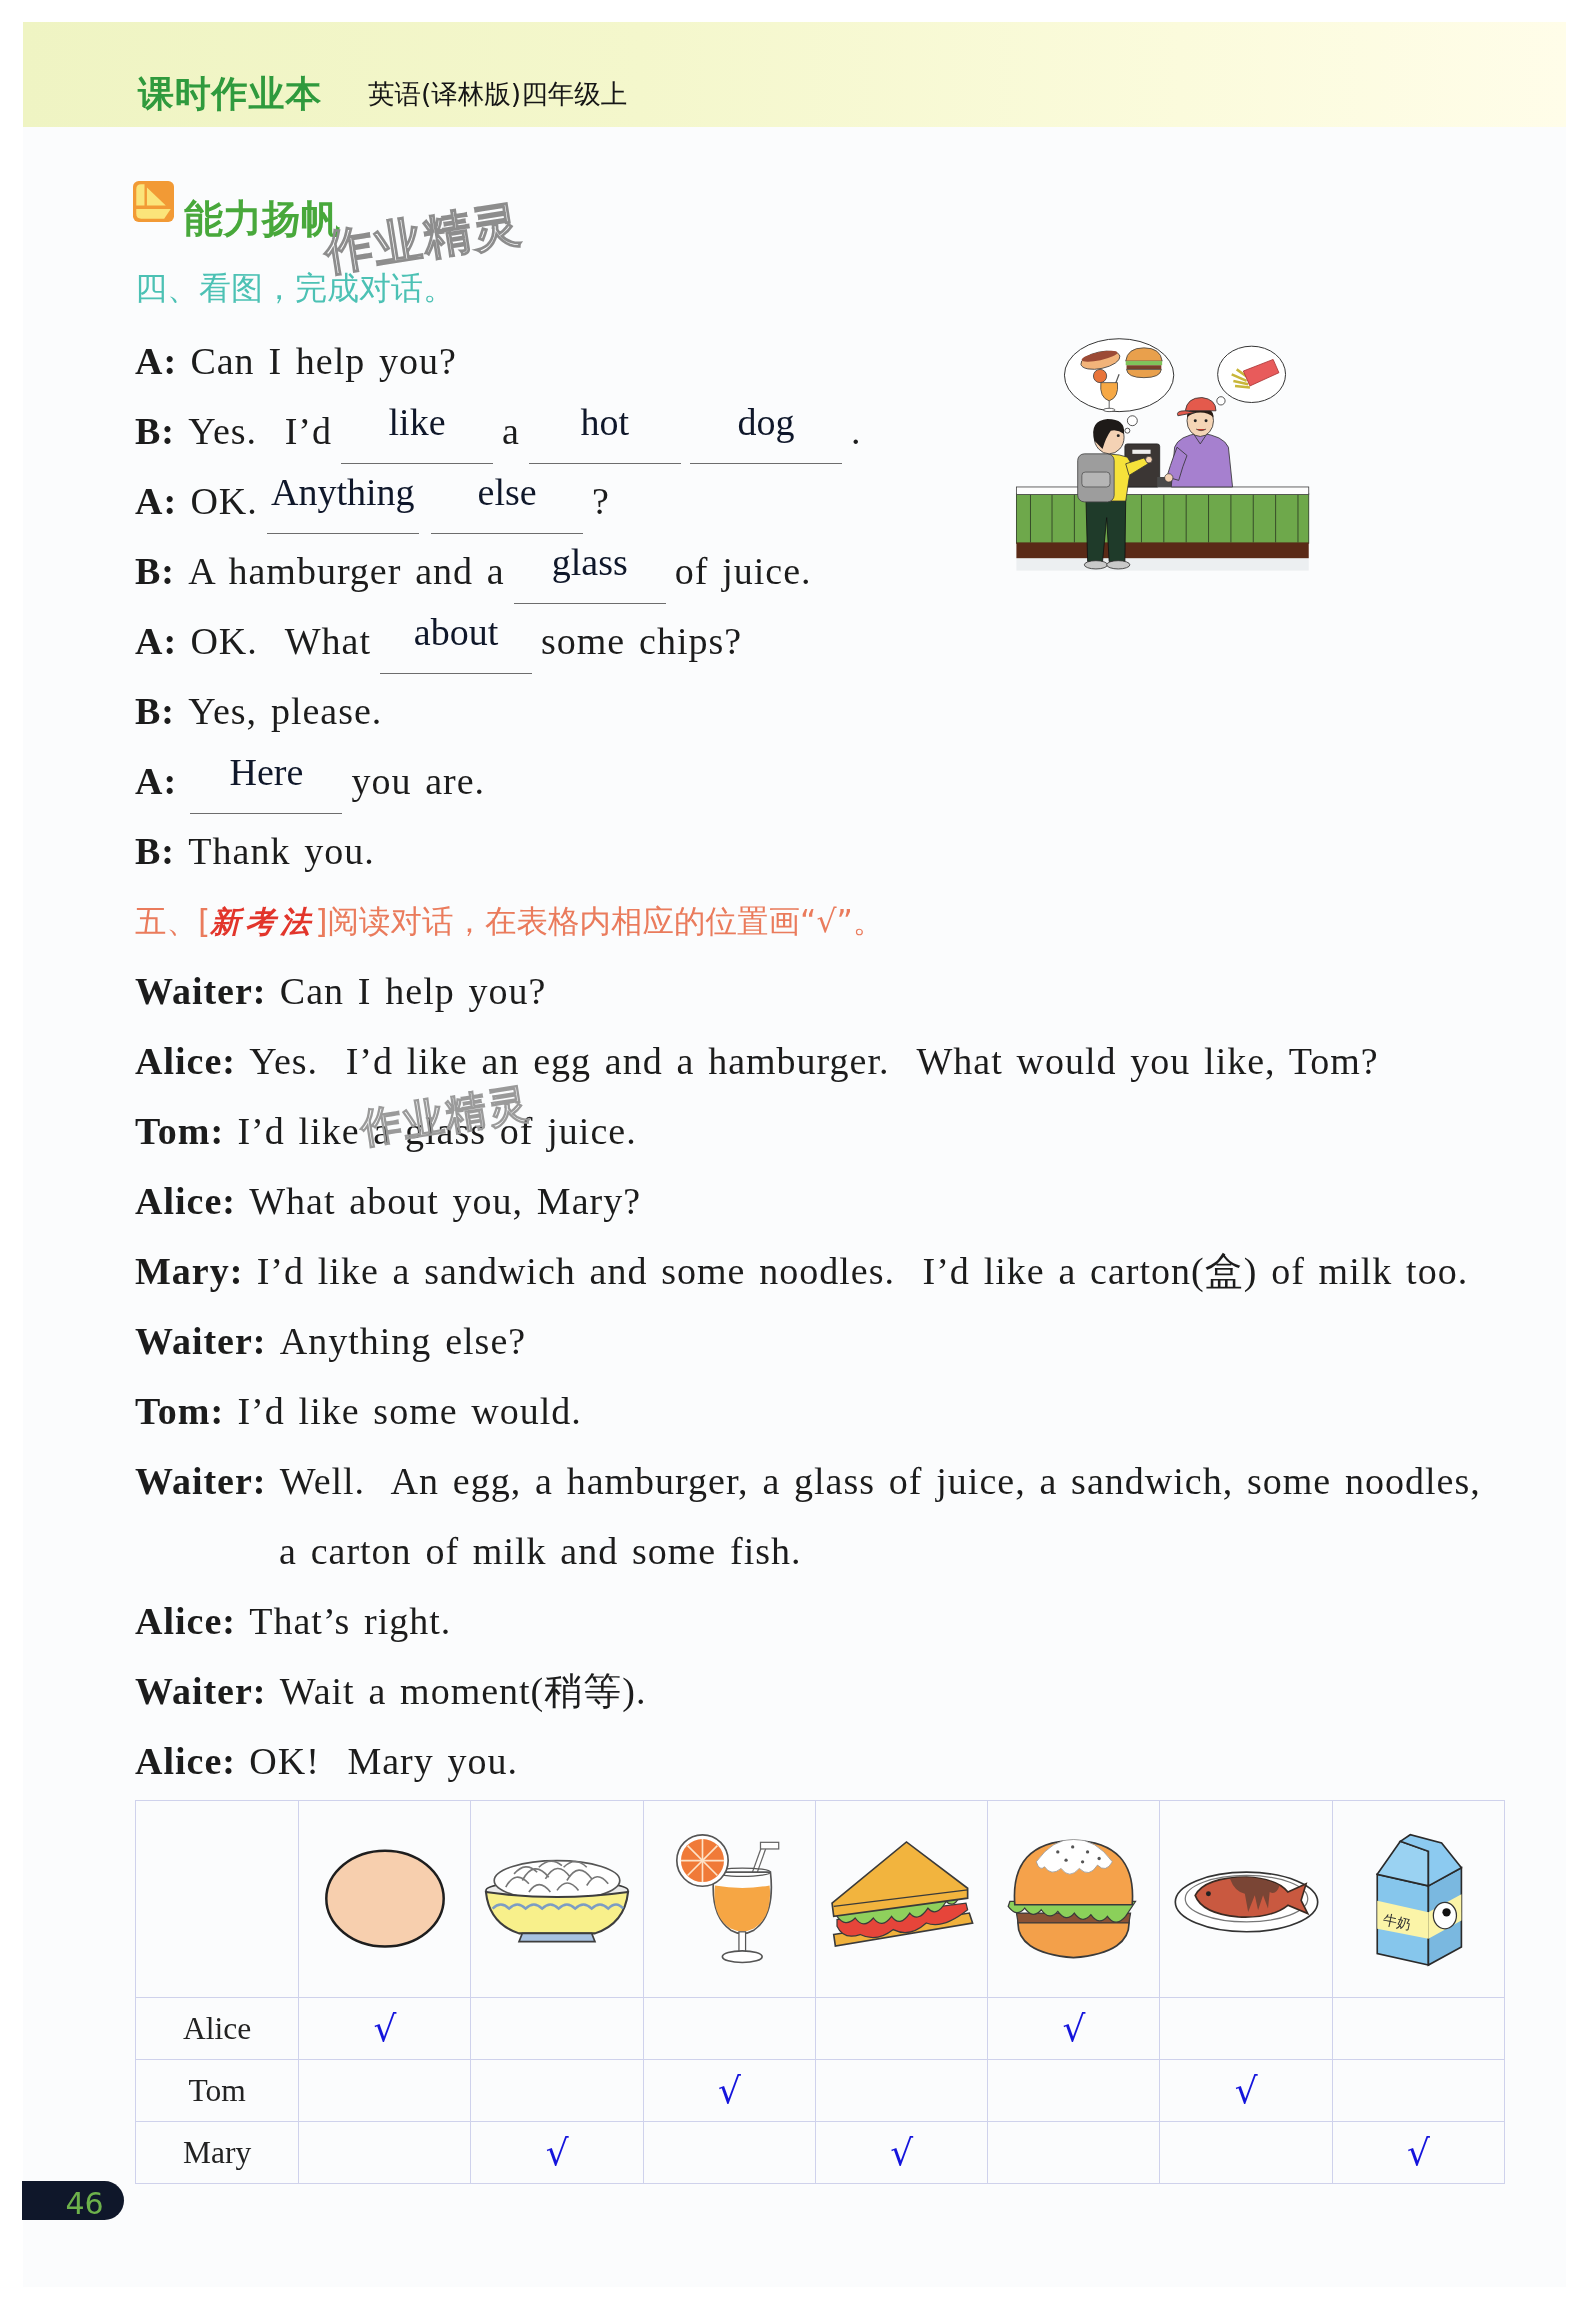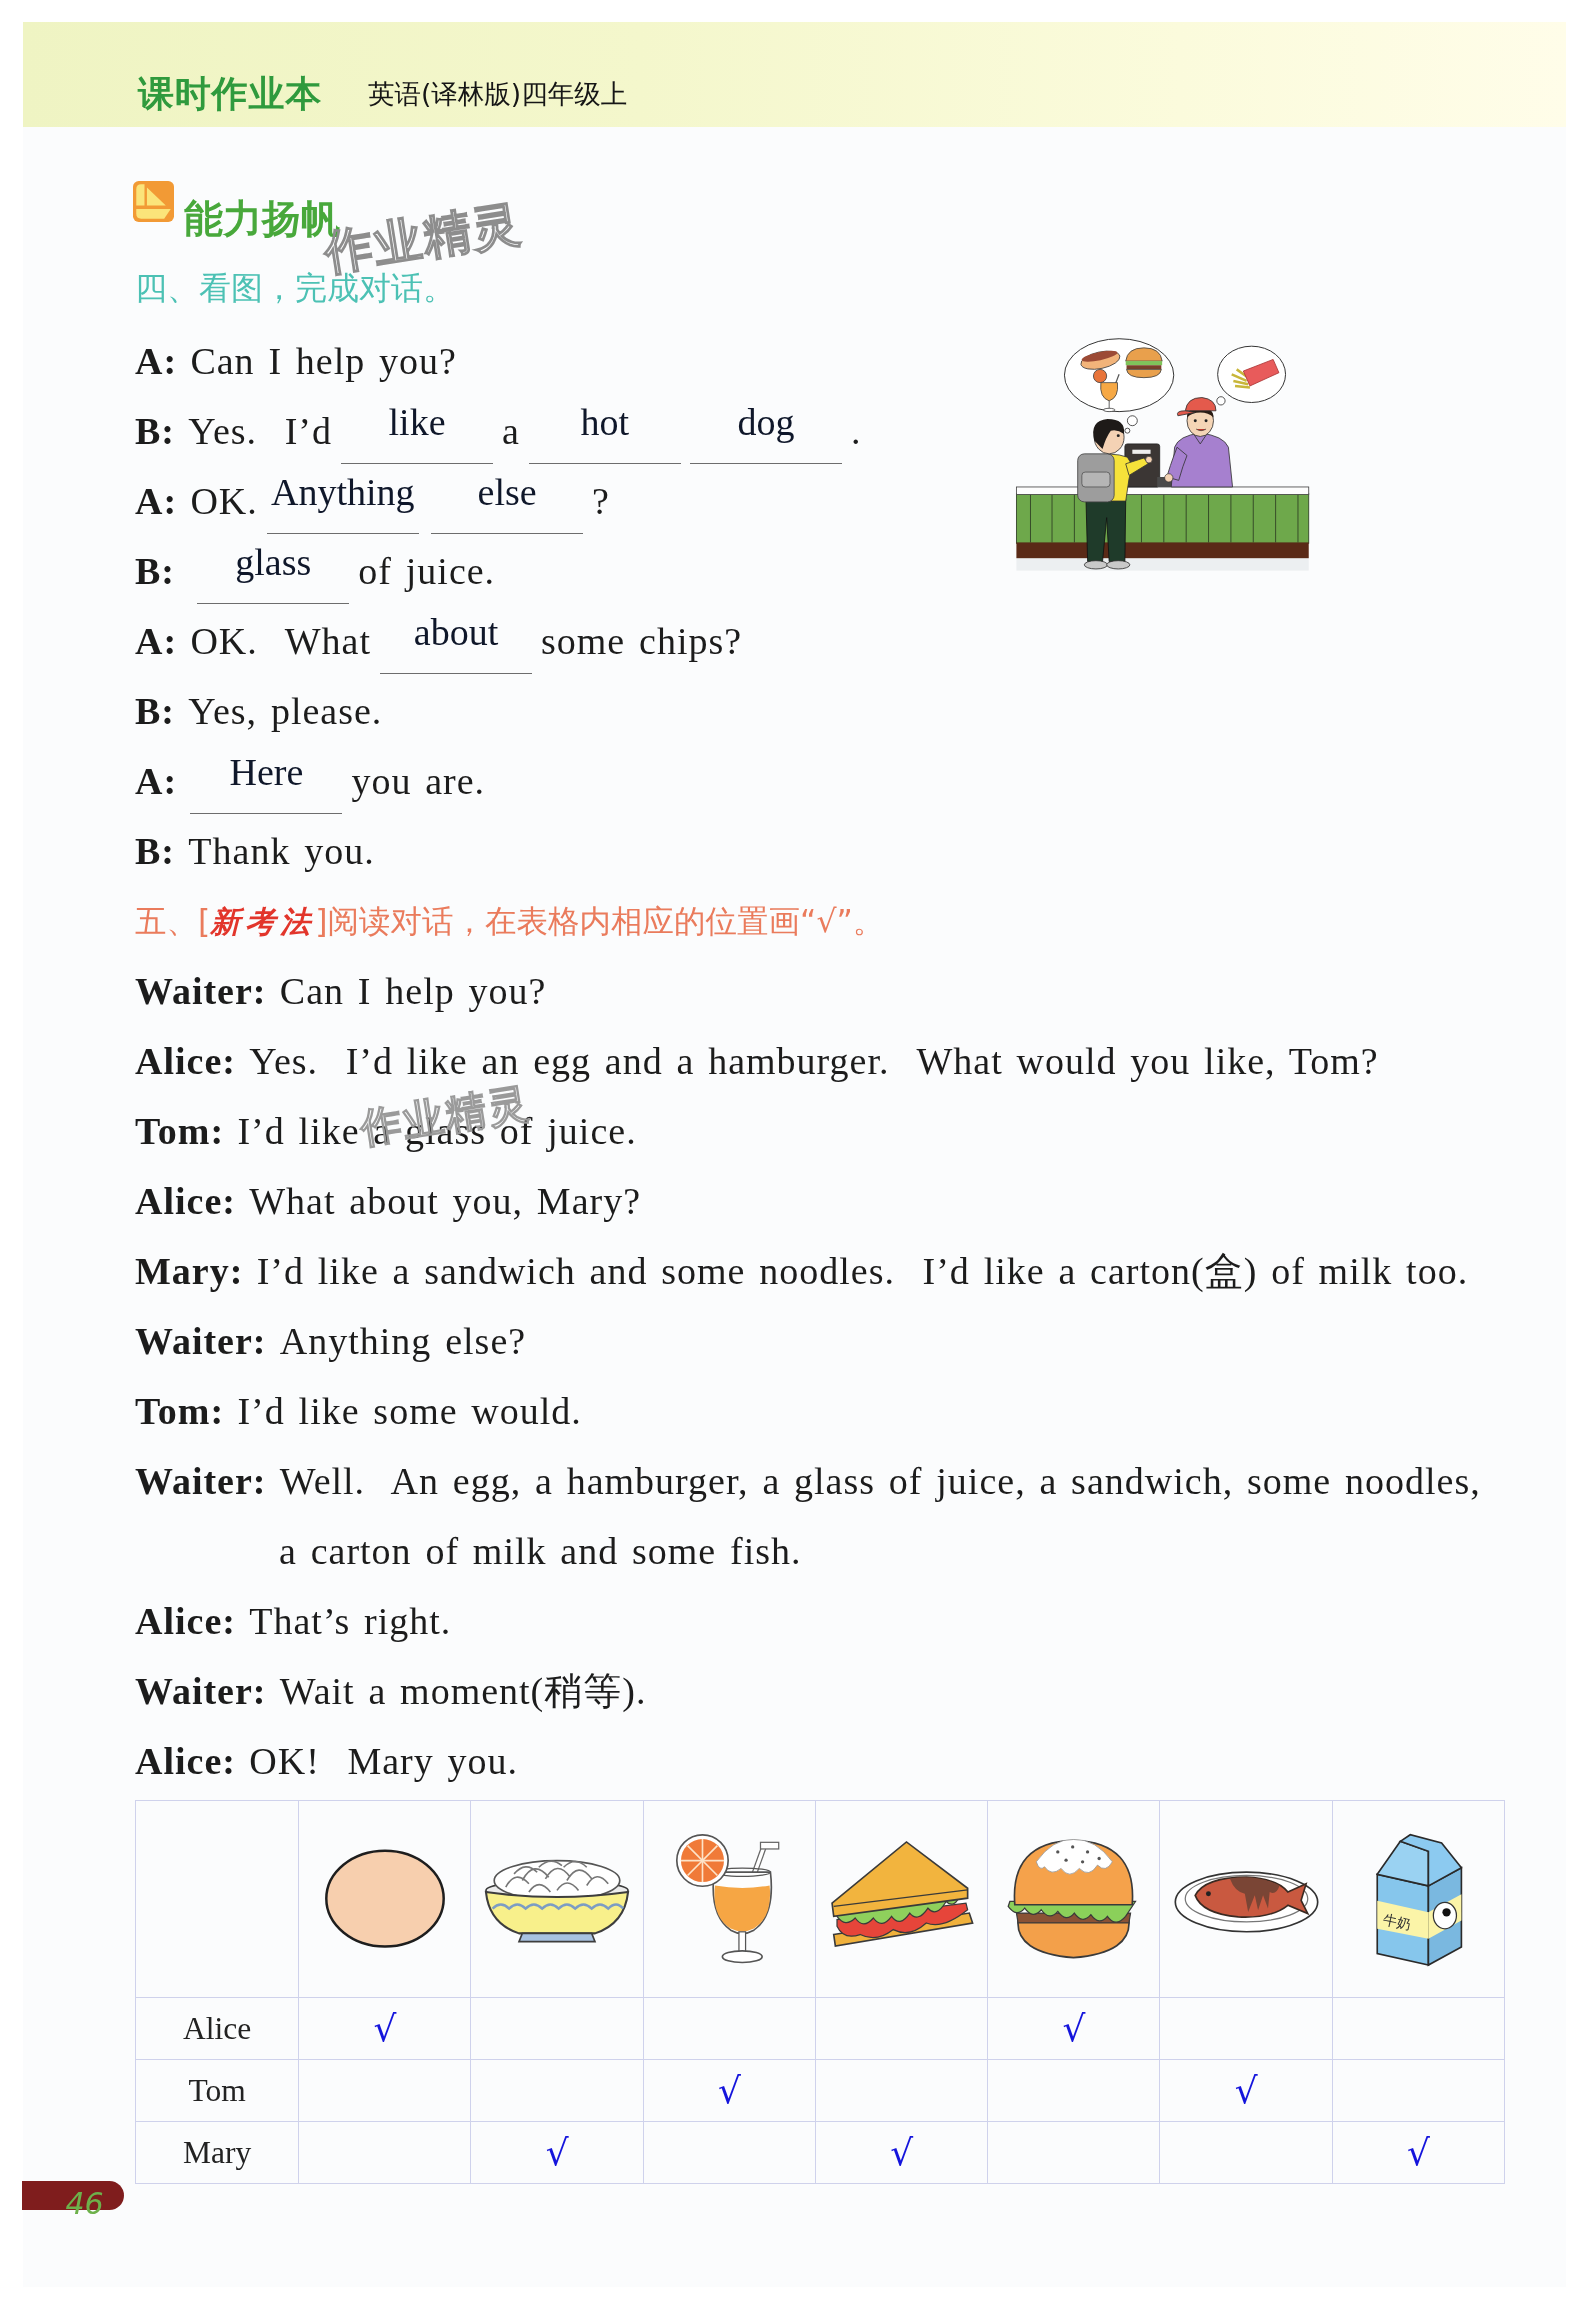--- a/index.html
+++ b/index.html
@@ -26,21 +26,21 @@
 .tag{font-family:"DejaVu Serif",serif;font-weight:bold;font-style:italic;color:#e2352b;font-size:30px;line-height:70px;letter-spacing:5px;white-space:pre;}
 .cont{padding-left:144px;}
 .illus{position:absolute;left:1003px;top:323px;width:315px;height:265px;}
 .food-table{position:absolute;left:135px;top:1800px;border-collapse:collapse;table-layout:fixed;width:1370px;border:1.7px solid #a5a9d9;}
 .food-table td{border:0.8px solid #cfd2ec;padding:0;text-align:center;vertical-align:middle;}
 .food-table tr.head td{height:197px;}
 .food-table tr.r td{height:62px;}
 .rowlabel{font-family:"Liberation Serif",serif;font-size:31.5px;color:#222;}
 .mark{font-family:"DejaVu Serif",serif;color:#1414dc;font-size:36px;}
 .food-table svg{display:block;margin:0 auto;}
-.pg{position:absolute;left:22.4px;top:2181px;width:102px;height:29px;background:#7f1d1d;border-radius:0 22.4px 22.4px 0;font-style:italic;}
+.pg{position:absolute;left:22.4px;top:2181px;width:102px;height:39px;background:#0f172a;border-radius:0 22.4px 22.4px 0;}
 .pg span{position:absolute;left:43px;top:5px;font-family:"DejaVu Sans",sans-serif;font-size:30px;line-height:35px;color:#6db14b;}
 </style>
 </head>
 <body>
 
 <div class="page"></div>
 
 <div class="header-band"></div>
 <div class="series-title">课时作业本</div>
 <div class="book-title">英语(译林版)四年级上</div>
@@ -169,20 +169,21 @@
     <span class="t sep">:</span>
     <span class="t">OK.</span>
     <span class="blank"><span class="ans">Anything</span></span>
     <span class="blank" style="margin-left:3.3px"><span class="ans">else</span></span>
     <span class="t">?</span>
   </div>
 
   <div class="line">
     <span class="t spk">B</span>
     <span class="t sep">:</span>
+    <span class="t">A hamburger and a</span>
     <span class="blank"><span class="ans">glass</span></span>
     <span class="t">of juice.</span>
   </div>
 
   <div class="line">
     <span class="t spk">A</span>
     <span class="t sep">:</span>
     <span class="t">OK.  What</span>
     <span class="blank"><span class="ans">about</span></span>
     <span class="t">some chips?</span>

